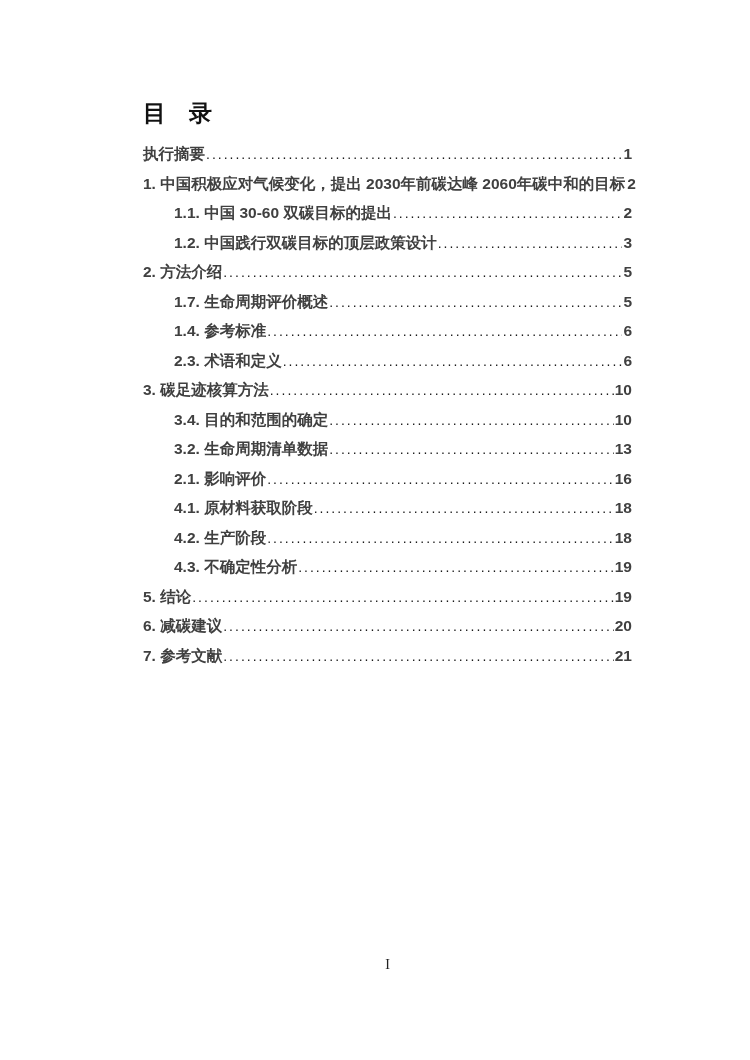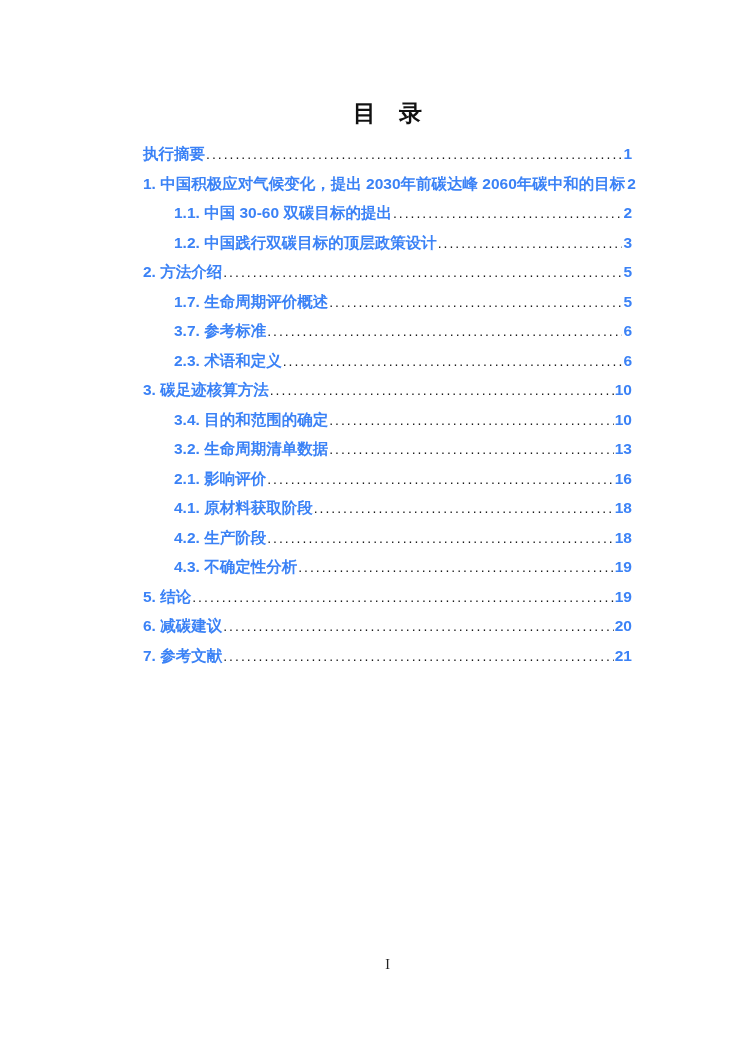--- a/index.html
+++ b/index.html
@@ -16,37 +16,36 @@
     overflow: hidden;
   }
   .content {
     position: absolute;
     left: 143px;
     top: 98px;
     width: 489px;
   }
   .doc-title {
     margin: 0 0 11px 0;
-    text-align: center;
     font-size: 23px;
     font-weight: 700;
     line-height: 30px;
     color: #111111;
   }
   .toc {
     width: 100%;
   }
   .entry {
     display: flex;
     align-items: baseline;
     height: 29.5px;
     line-height: 29.5px;
     font-size: 15.5px;
     font-weight: 700;
-    color: #3b82f6;
+    color: #404040;
   }
   .entry.l1 {
     padding-left: 31px;
   }
   .entry .label {
     white-space: nowrap;
     flex: 0 0 auto;
   }
   .entry .dots {
     flex: 1 1 auto;
@@ -110,21 +109,21 @@
       <span class="label">2. 方法介绍</span>
         <span class="dots"></span>
         <span class="pagenum">5</span>
     </div>
     <div class="entry l1">
       <span class="label">1.7. 生命周期评价概述</span>
         <span class="dots"></span>
         <span class="pagenum">5</span>
     </div>
     <div class="entry l1">
-      <span class="label">3.7. 参考标准</span>
+      <span class="label">1.4. 参考标准</span>
         <span class="dots"></span>
         <span class="pagenum">6</span>
     </div>
     <div class="entry l1">
       <span class="label">2.3. 术语和定义</span>
         <span class="dots"></span>
         <span class="pagenum">6</span>
     </div>
     <div class="entry">
       <span class="label">3. 碳足迹核算方法</span>

